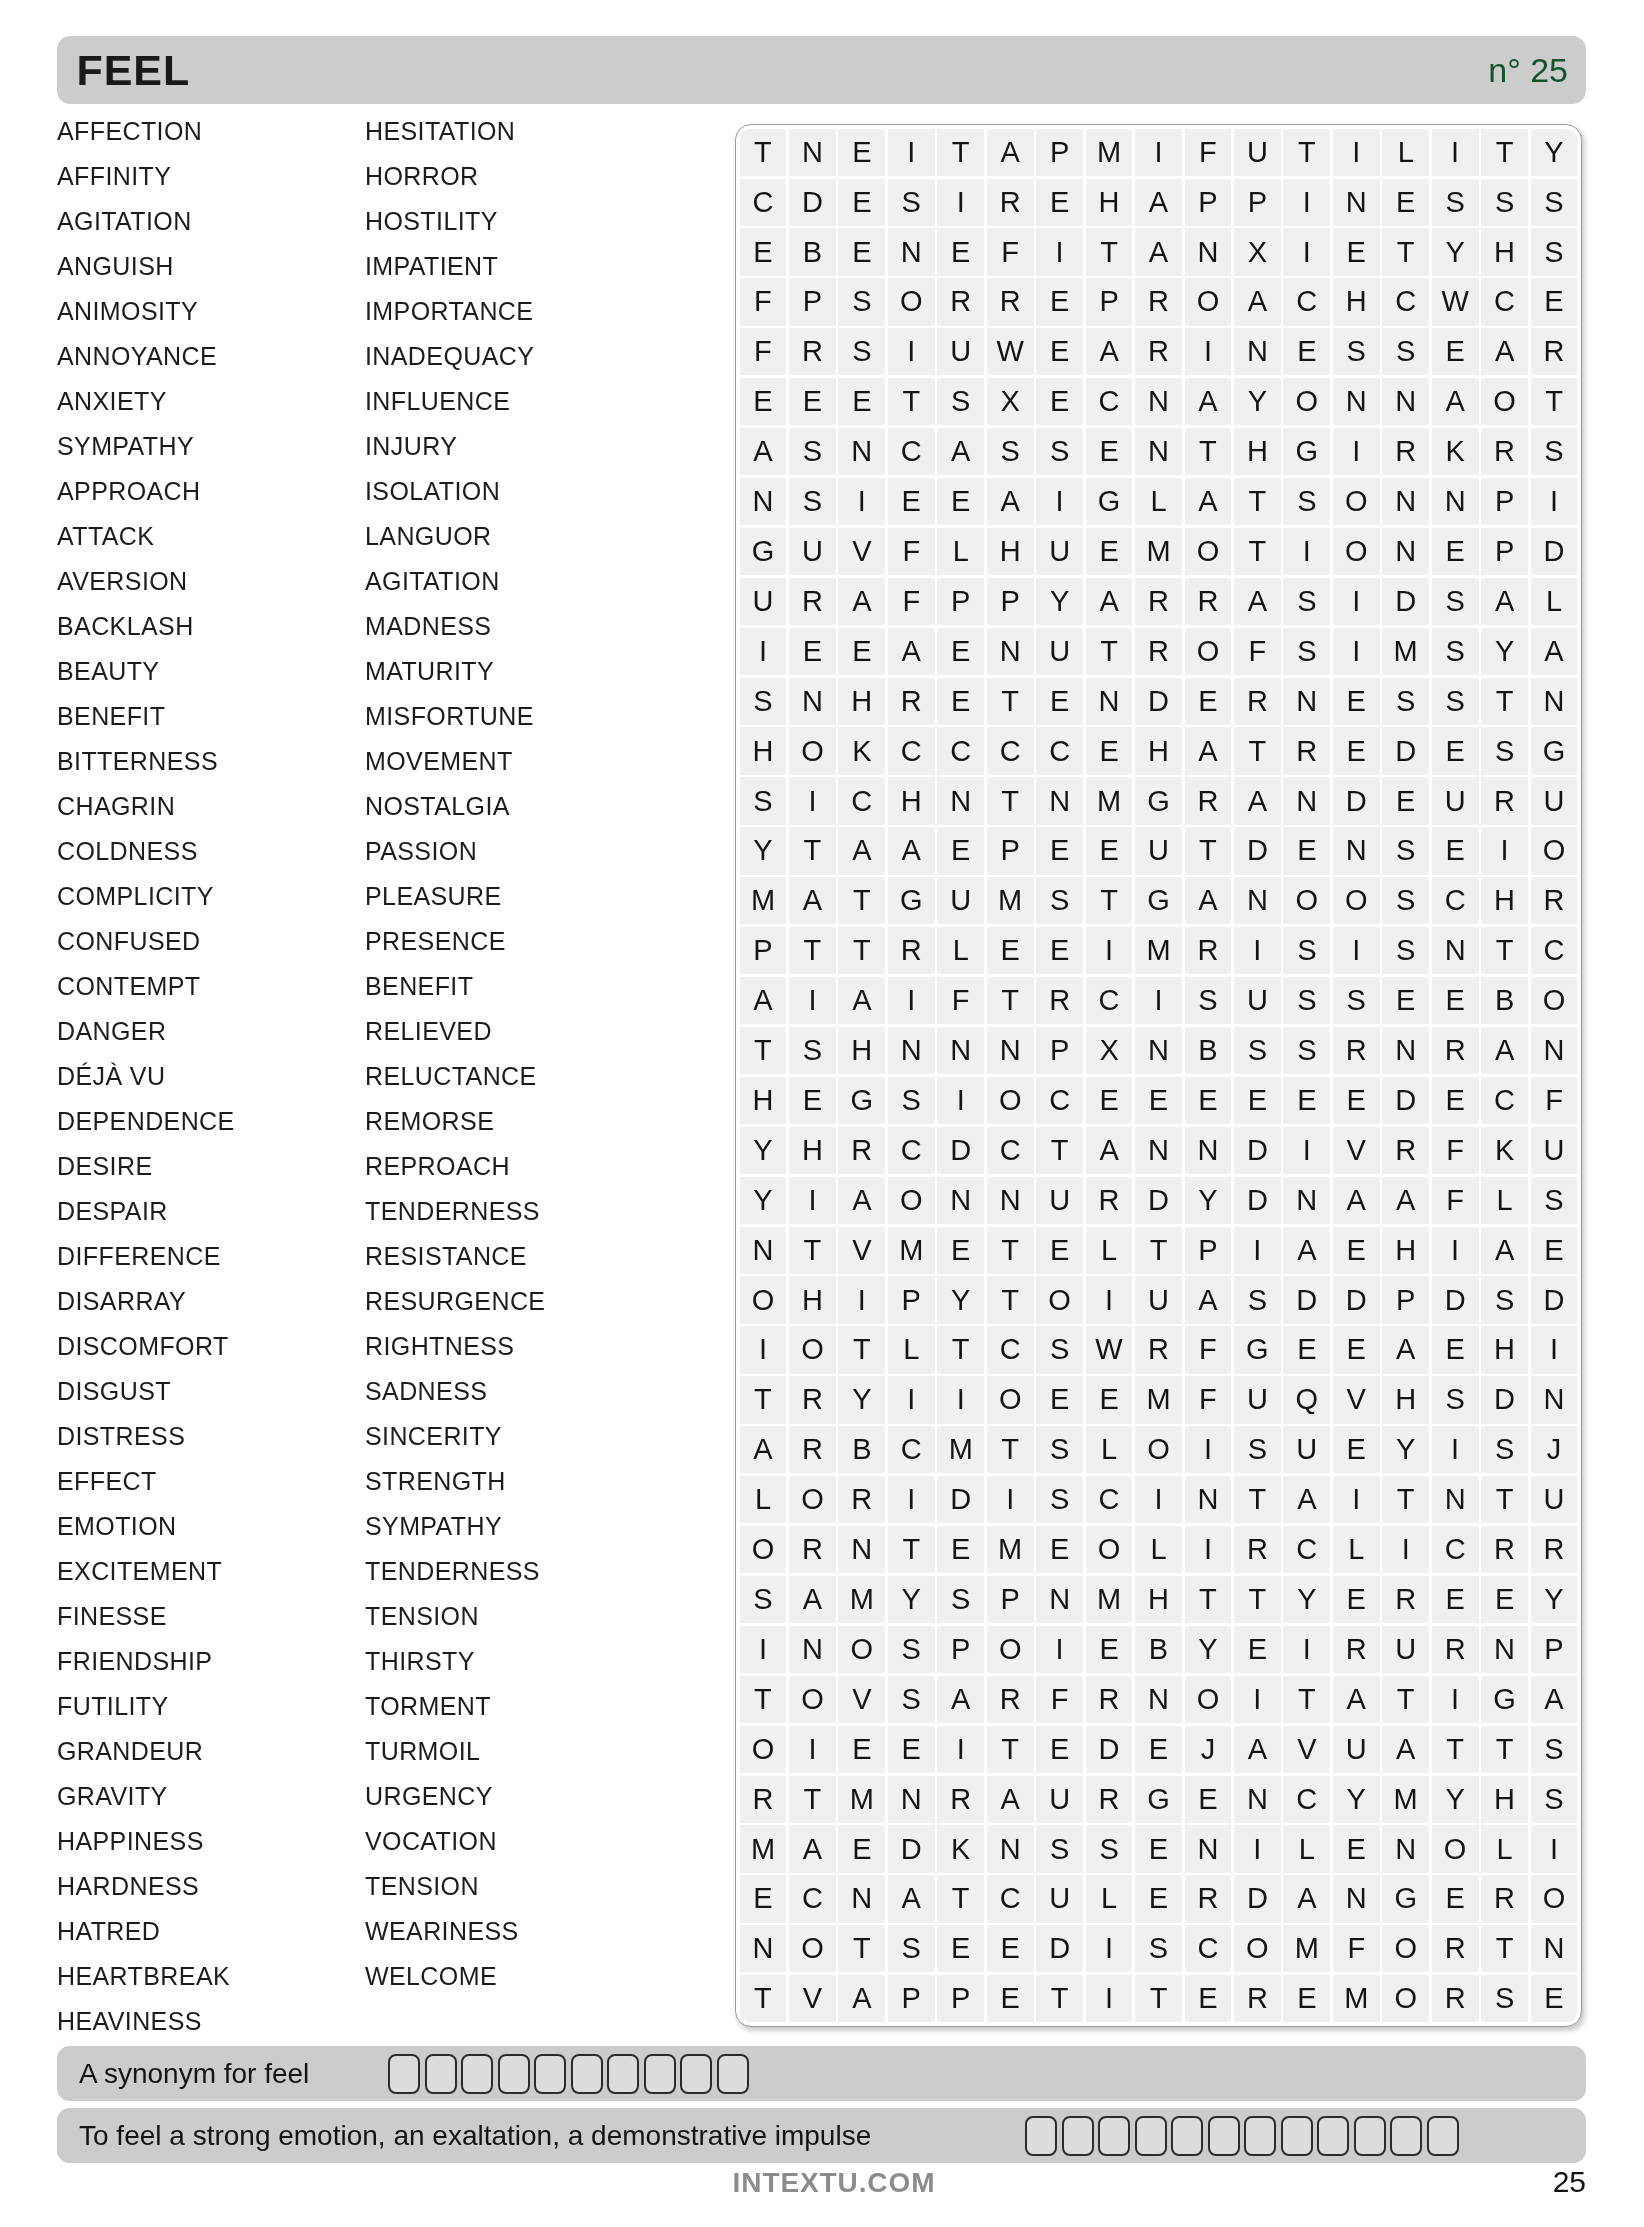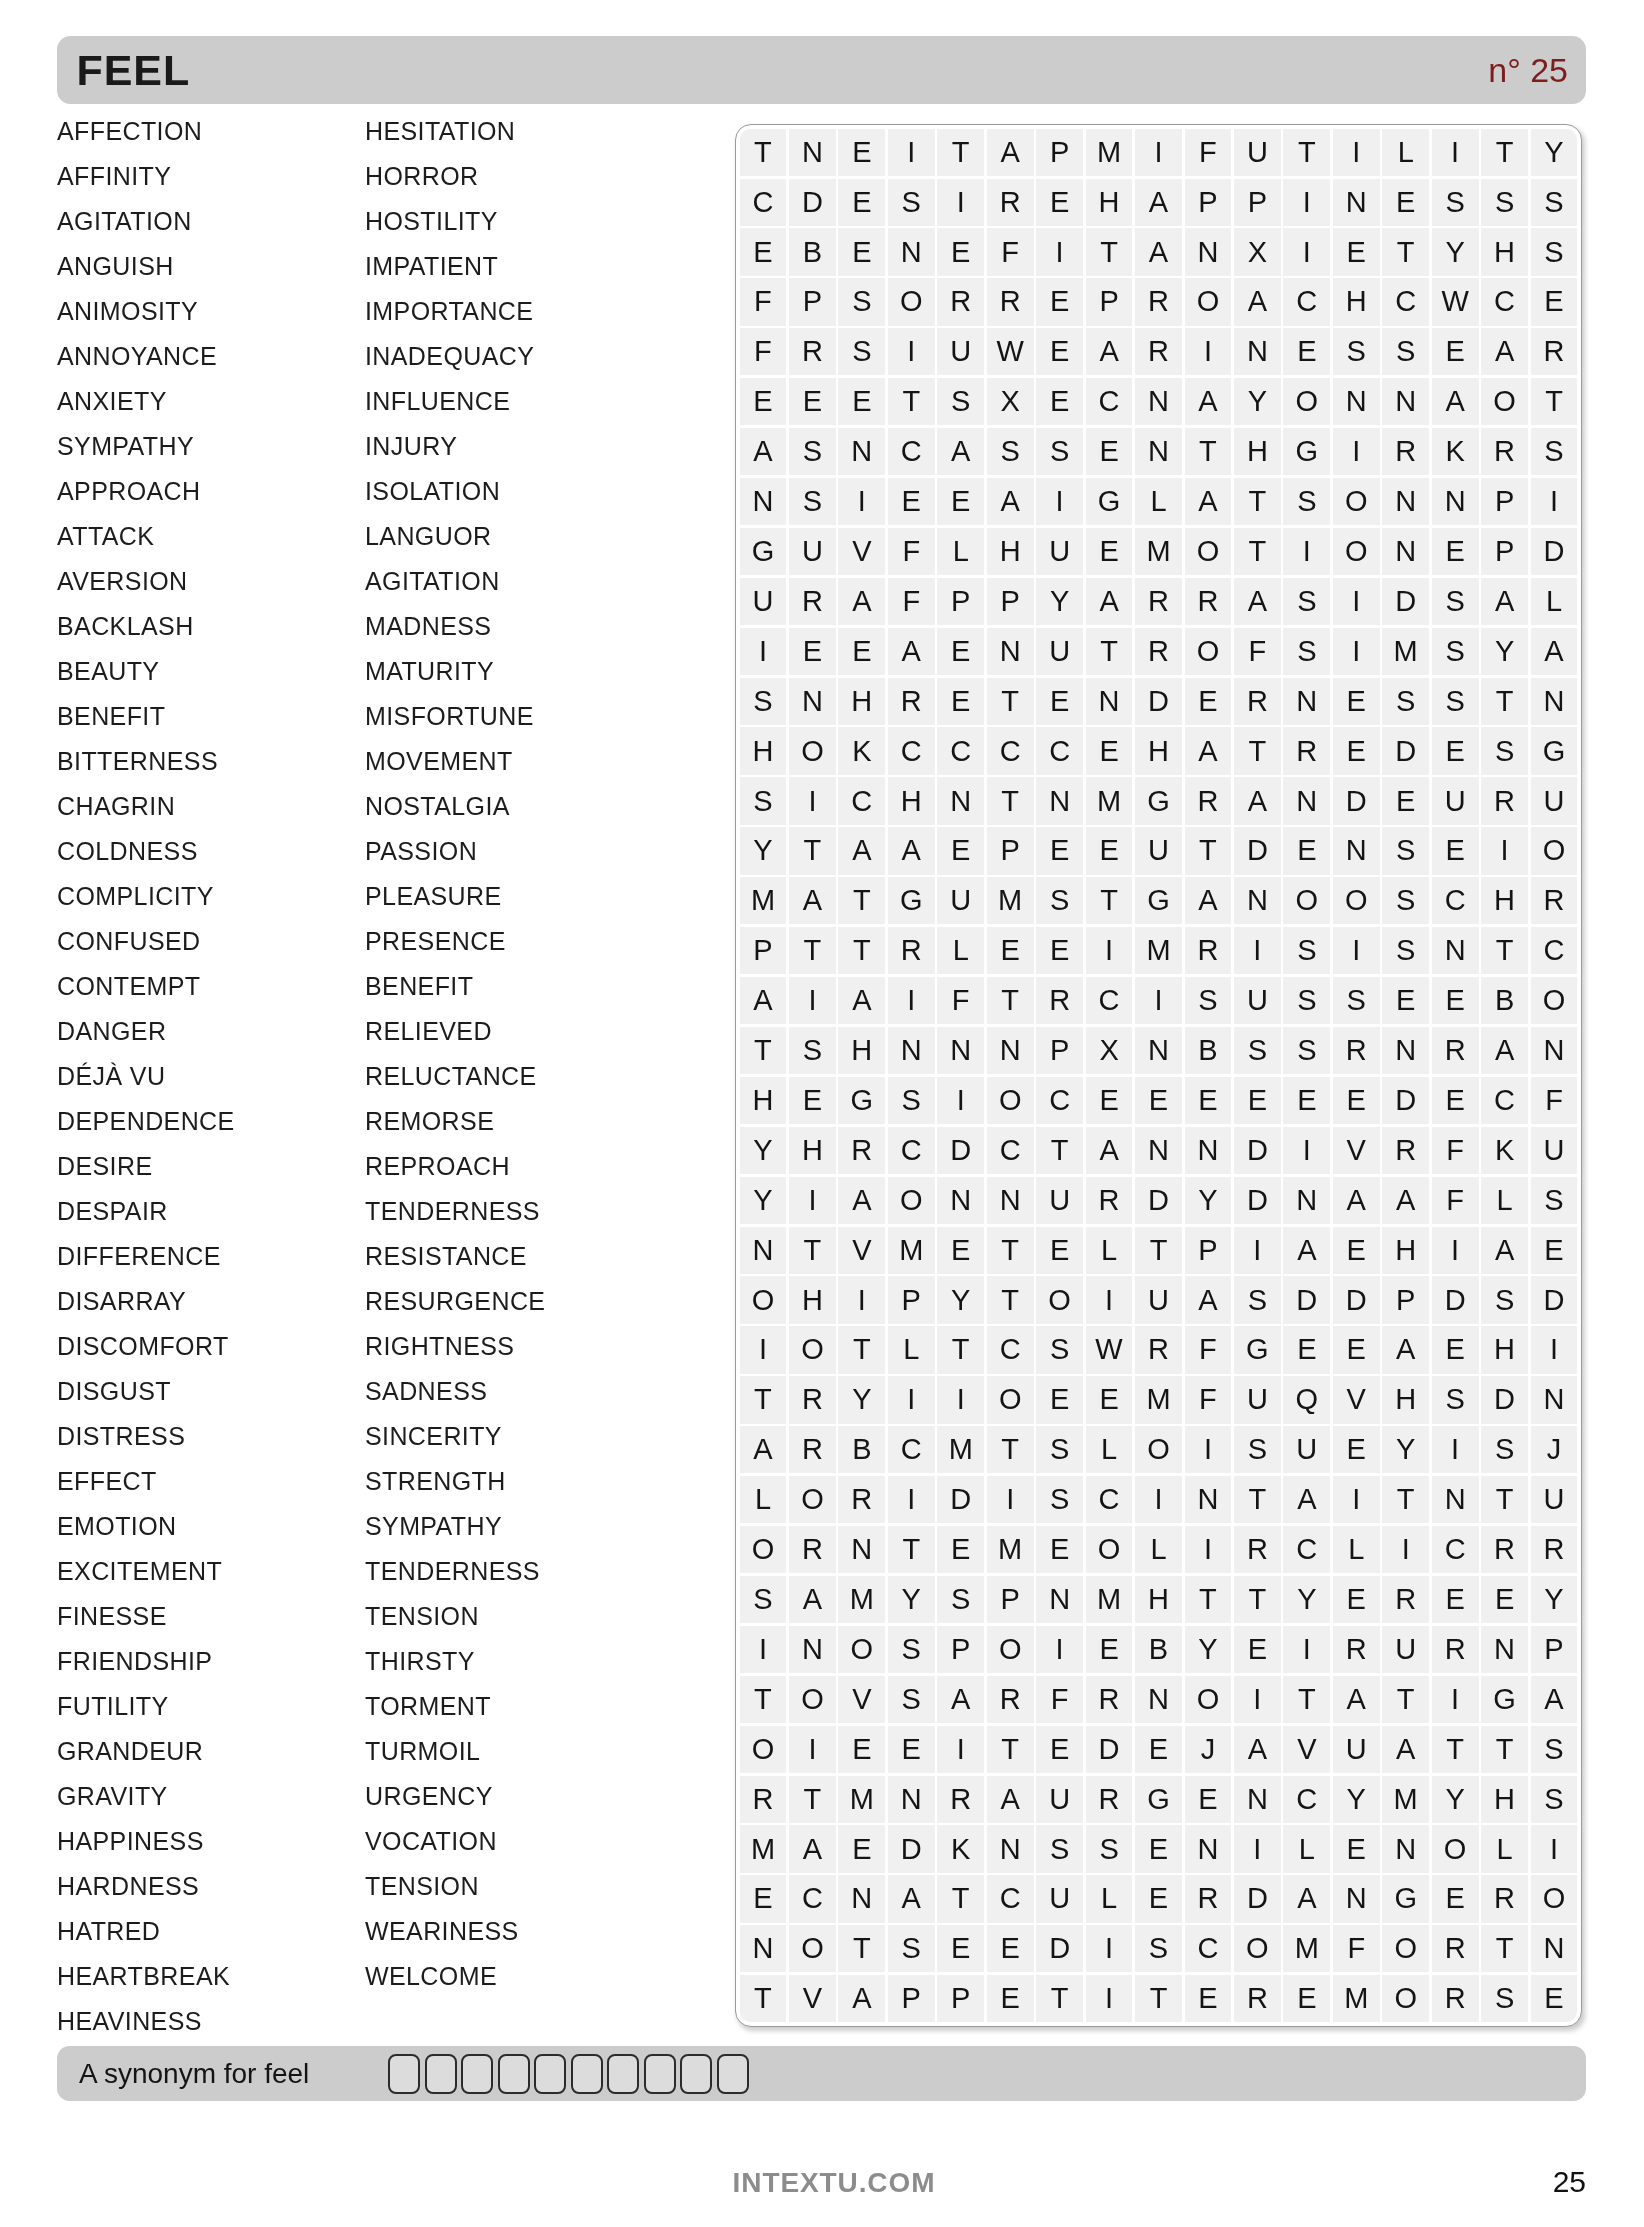--- a/index.html
+++ b/index.html
@@ -5,21 +5,21 @@
 <style>
   html,body{margin:0;padding:0;background:#ffffff;}
   .page{position:relative;width:1644px;height:2228px;background:#ffffff;
         font-family:"Liberation Sans", sans-serif;overflow:hidden;}
 
   
   .topbar{position:absolute;left:57px;top:36px;width:1529px;height:68px;
           background:#cccccc;border-radius:13.4px;display:flex;align-items:center;
           justify-content:space-between;box-sizing:border-box;padding:0 18px 0 19.6px;}
   .title{font-size:43px;font-weight:bold;color:#1a1a1a;letter-spacing:0.9px;margin:0;}
-  .puznum{font-size:34px;color:#7f1d1d;margin-left:31px;}
+  .puznum{font-size:34px;color:#14532d;margin-left:31px;}
 
   
   .words{position:absolute;top:109px;}
   .words.c1{left:57px;}
   .words.c2{left:365px;text-align:right;}
   .words .word{height:45px;display:flex;align-items:center;
                font-size:25px;color:#1c1c1c;letter-spacing:0.4px;white-space:nowrap;}
 
   
   .grid-box{position:absolute;left:735px;top:124px;width:847px;height:1903px;
@@ -810,18 +810,35 @@
         <div class="abox"></div>
         <div class="abox"></div>
         <div class="abox"></div>
         <div class="abox"></div>
         <div class="abox"></div>
         <div class="abox"></div>
         <div class="abox"></div>
       </div>
   </div>
 
+  <div class="clue-bar clue2">
+    <span class="clue-text">To feel a strong emotion, an exaltation, a demonstrative impulse</span>
+    <div class="boxes" id="boxes2">
+        <div class="abox"></div>
+        <div class="abox"></div>
+        <div class="abox"></div>
+        <div class="abox"></div>
+        <div class="abox"></div>
+        <div class="abox"></div>
+        <div class="abox"></div>
+        <div class="abox"></div>
+        <div class="abox"></div>
+        <div class="abox"></div>
+        <div class="abox"></div>
+        <div class="abox"></div>
+      </div>
+  </div>
 
   <div class="site">INTEXTU.COM</div>
   <div class="pagenum">25</div>
 
 </div>
 
 
 </body></html>

